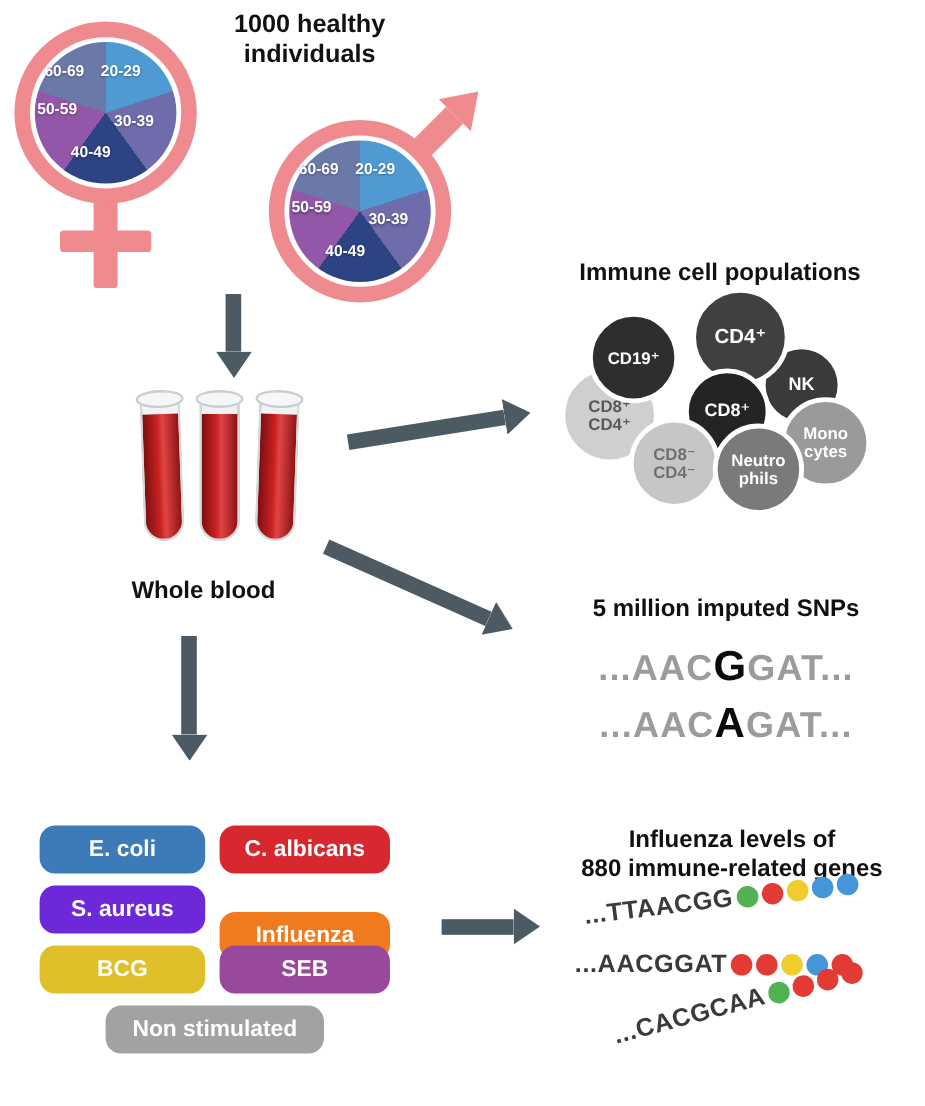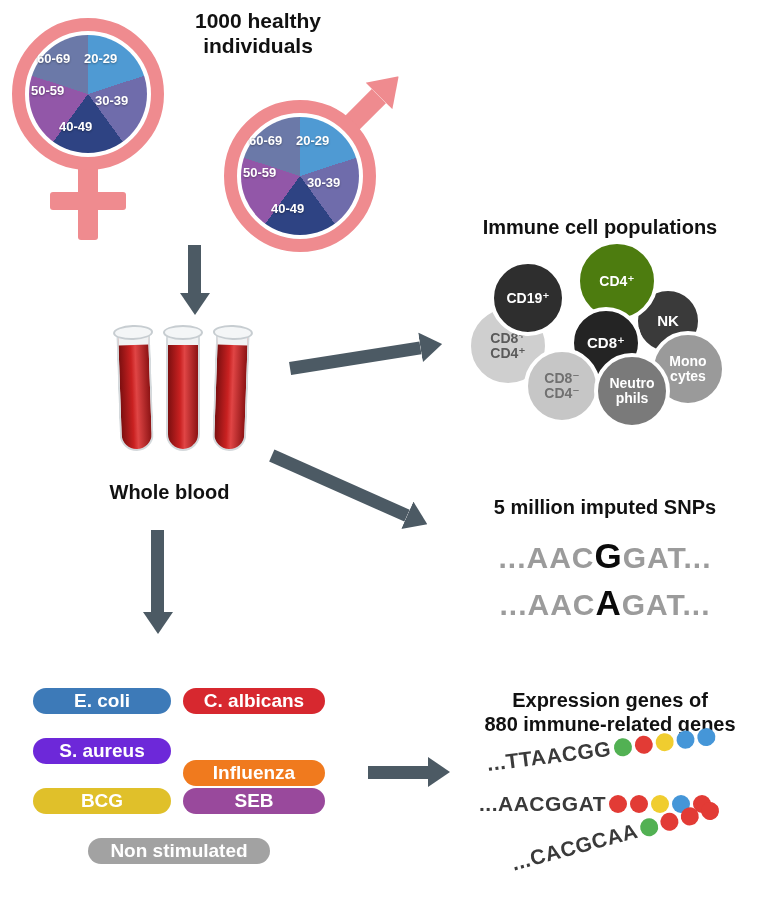--- a/index.html
+++ b/index.html
@@ -40,21 +40,21 @@
   .cell { position:absolute; border:4px solid #ffffff; border-radius:50%;
           display:flex; align-items:center; justify-content:center; text-align:center;
           font-weight:bold; font-size:14px; color:#ffffff; line-height:1.05; padding:0 8px; }
 
   
   .snp-line { font-weight:bold; font-size:30px; letter-spacing:1px; color:#9b9b9b;
               text-align:center; line-height:1.35; white-space:nowrap; }
   .snp-line .variant { color:#0b0b0b; font-size:35px; }
 
   
-  .pill { position:absolute; height:26px; border-radius:13px; display:flex; align-items:center;
+  .pill { position:absolute; height:40px; border-radius:13px; display:flex; align-items:center;
           justify-content:center; color:#ffffff; font-weight:bold; font-size:19px; white-space:nowrap; }
 
   
   .expr-row { position:absolute; display:flex; align-items:center; transform-origin:left center; }
   .expr-seq { font-weight:bold; font-size:21px; color:#3a3a3a; letter-spacing:0.5px; white-space:nowrap; }
   .dot { width:18px; height:18px; border-radius:50%; margin-left:3px; flex:none; }
 </style>
 </head>
 <body>
 
@@ -132,21 +132,21 @@
   </div>
 
   <div class="abs heading" style="left:92px; top:480px; width:155px;">Whole blood</div>
 
   <div class="abs heading" style="left:455px; top:215px; width:290px;">Immune cell populations</div>
 
   <div class="abs" style="left:460px; top:240px; width:285px; height:205px;">
     <div class="cell" style="left: 7px; top: 65px; width: 82px; height: 82px; color: rgb(90, 90, 90); background-color: rgb(207, 207, 207);">CD8⁺ CD4⁺</div>
     <div class="cell" style="left: 30px; top: 20px; width: 76px; height: 76px; background-color: rgb(46, 46, 46);">CD19⁺</div>
     <div class="cell" style="left: 174px; top: 47px; width: 68px; height: 68px; font-size: 15px; background-color: rgb(58, 58, 58);">NK</div>
-    <div class="cell" style="left: 116px; top: 0px; width: 82px; height: 82px; font-size: 14px; background-color: #4d7c0f;">CD4⁺</div>
+    <div class="cell" style="left: 116px; top: 0px; width: 82px; height: 82px; font-size: 17px; background-color: #404040;">CD4⁺</div>
     <div class="cell" style="left: 190px; top: 91px; width: 76px; height: 76px; background-color: rgb(154, 154, 154);">Mono cytes</div>
     <div class="cell" style="left: 110px; top: 67px; width: 72px; height: 72px; font-size: 15px; background-color: rgb(36, 36, 36);">CD8⁺</div>
     <div class="cell" style="left: 64px; top: 108px; width: 76px; height: 76px; color: rgb(112, 112, 112); background-color: rgb(198, 198, 198);">CD8⁻ CD4⁻</div>
     <div class="cell" style="left: 134px; top: 113px; width: 76px; height: 76px; background-color: rgb(122, 122, 122);">Neutro phils</div>
   </div>
 
   <div class="abs heading" style="left:450px; top:495px; width:310px;">5 million imputed SNPs</div>
   <div class="abs" style="left:450px; top:532px; width:310px;">
     <div class="snp-line">
       <span>...AAC</span><span class="variant">G</span><span>GAT...</span>
@@ -158,21 +158,21 @@
 
   <div class="pill" style="left: 33px; top: 688px; width: 138px; background-color: rgb(61, 122, 184);">E. coli</div>
   <div class="pill" style="left: 183px; top: 688px; width: 142px; background-color: rgb(215, 40, 47);">C. albicans</div>
   <div class="pill" style="left: 33px; top: 738px; width: 138px; background-color: #6d28d9;">S. aureus</div>
   <div class="pill" style="left: 183px; top: 760px; width: 142px; background-color: rgb(240, 122, 30);">Influenza</div>
   <div class="pill" style="left: 33px; top: 788px; width: 138px; background-color: rgb(224, 192, 42);">BCG</div>
   <div class="pill" style="left: 183px; top: 788px; width: 142px; background-color: rgb(153, 73, 156);">SEB</div>
   <div class="pill" style="left: 88px; top: 838px; width: 182px; background-color: rgb(162, 162, 162);">Non stimulated</div>
 
   <div class="abs heading" style="left:450px; top:688px; width:320px;">
-    <div>Expression genes of</div>
+    <div>Influenza levels of</div>
     <div>880 immune-related genes</div>
   </div>
 
   <div class="expr-row" style="left:487px; top:752px; transform:rotate(-7deg);">
     <span class="expr-seq">...TTAACGG</span>
     <span class="dot" style="background-color: rgb(82, 177, 83);"></span>
     <span class="dot" style="background-color: rgb(226, 59, 53);"></span>
     <span class="dot" style="background-color: rgb(240, 205, 47);"></span>
     <span class="dot" style="background-color: rgb(69, 150, 216);"></span>
     <span class="dot" style="background-color: rgb(69, 150, 216);"></span>

